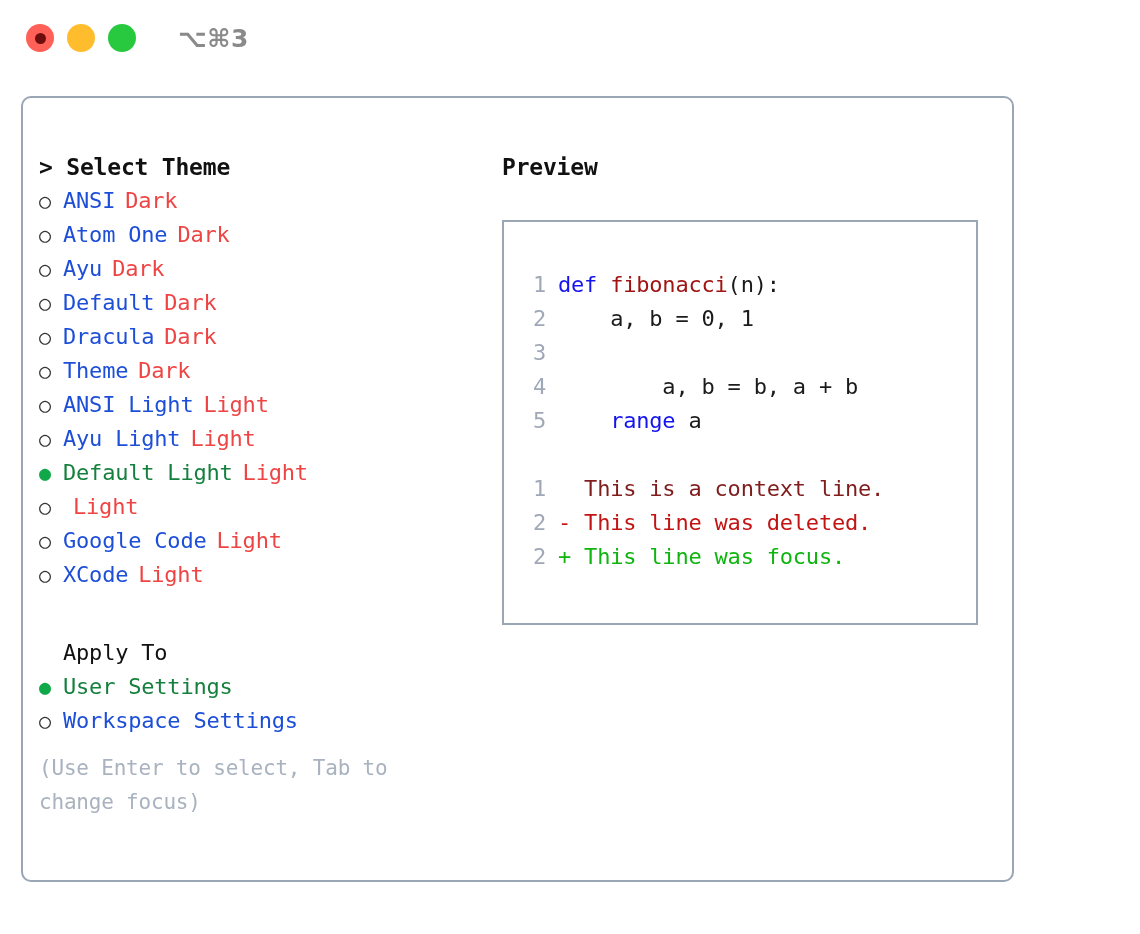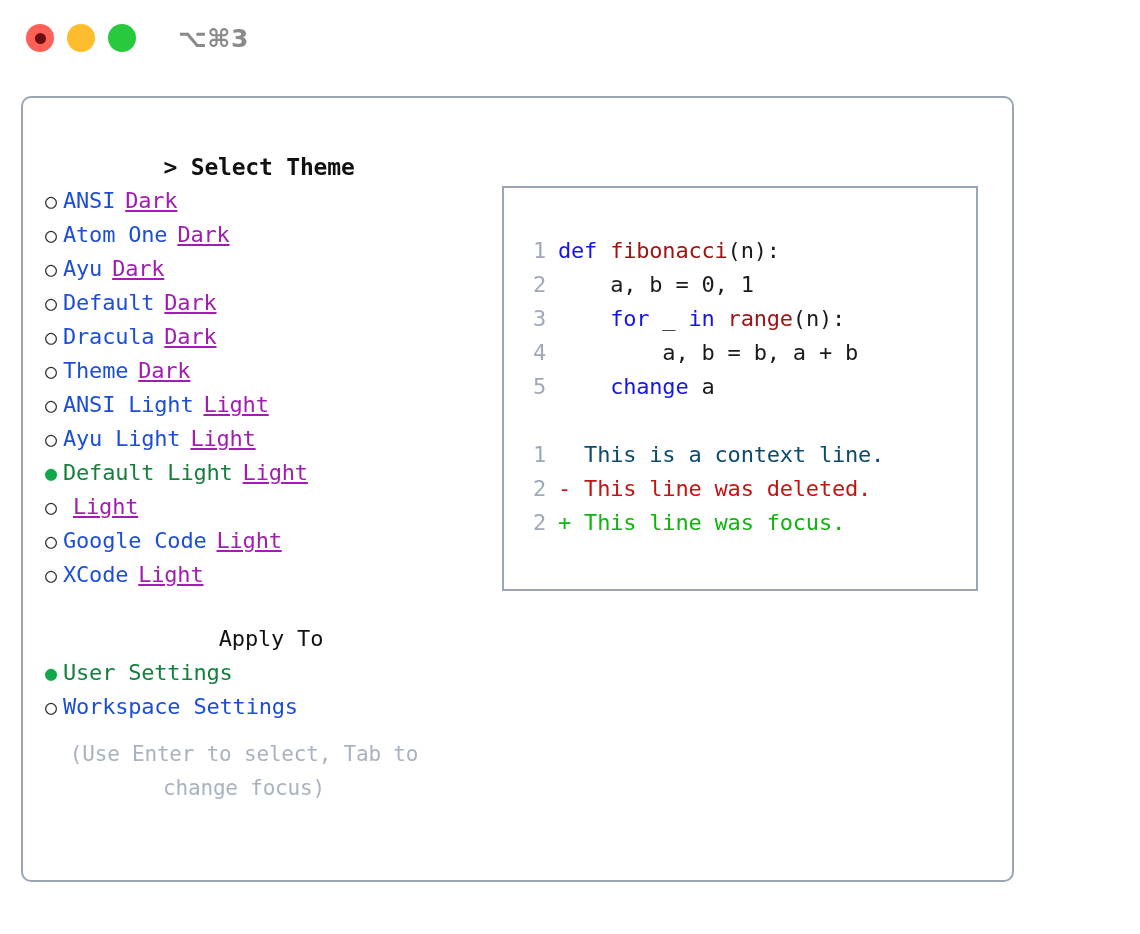--- a/index.html
+++ b/index.html
@@ -81,21 +81,20 @@
     width: 100%;
     height: 100%;
   }
 
   
   #left-col {
     position: absolute;
     left: 16px;
     top: 52px;
     width: 440px;
-    text-align: center;
   }
 
   .list-header {
     font-size: 23px;
     font-weight: 700;
     color: #111111;
     line-height: 34px;
     white-space: pre;
     letter-spacing: -0.2px;
   }
@@ -110,23 +109,23 @@
   }
   .bullet {
     width: 24px;
     flex: 0 0 24px;
     color: #333333;
     font-size: 20px;
   }
   .bullet.sel { color: #11a849; }
   .theme-name { color: #1d4ed8; }
   .theme-row.selected .theme-name { color: #15803d; }
-  .theme-kind { color: #a21caf; margin-left: 10px; text-decoration: underline; }
-
-  #apply-block { margin-top: 30px; }
+  .theme-kind { color: #ef4444; margin-left: 10px; }
+
+  #apply-block { margin-top: 44px; }
   .apply-header {
     font-size: 22px;
     color: #111111;
     line-height: 34px;
     white-space: pre;
     padding-left: 24px;
     letter-spacing: -0.2px;
   }
 
   #hint {
@@ -179,21 +178,21 @@
     color: #a0a8b8;
     margin-right: 12px;
   }
   .code-text { color: #1b1b1b; }
 
   .tok-kw   { color: #1414ee; margin-top: 26px; }
   .tok-fn   { color: #a11414; text-align: center; }
   .tok-pl   { color: #1b1b1b; }
 
   .diff-gap { height: 34px; }
-  .diff-ctx { color: #0c4a6e; }
+  .diff-ctx { color: #7f1d1d; }
   .diff-del { color: #c31414; }
   .diff-add { color: #0fb50f; }
 </style>
 </head>
 <body>
 
 <div id="window">
 
   <div id="titlebar">
     <div class="dot red">
@@ -231,28 +230,29 @@
           <div id="apply-rows">
               <div class="theme-row selected"><span class="bullet sel">●</span><span class="theme-name">User Settings</span></div>
               <div class="theme-row"><span class="bullet">○</span><span class="theme-name">Workspace Settings</span></div>
             </div>
         </div>
 
         <div id="hint">(Use Enter to select, Tab to change focus)</div>
       </div>
 
       <div id="right-col">
+        <div id="preview-title">Preview</div>
 
         <div id="code-box">
           <div id="code-lines">
               <div class="code-line"><span class="lineno">1</span><span class="code-text"><span class="tok-kw">def </span><span class="tok-fn">fibonacci</span><span class="tok-pl">(n):</span></span></div>
               <div class="code-line"><span class="lineno">2</span><span class="code-text"><span class="tok-pl">    a, b = 0, 1</span></span></div>
-              <div class="code-line"><span class="lineno">3</span><span class="code-text"><span class="tok-pl">    </span><span class="tok-kw">for</span><span class="tok-pl"> _ </span><span class="tok-kw">in</span><span class="tok-pl"> </span><span class="tok-fn">range</span><span class="tok-pl">(n):</span></span></div>
+              <div class="code-line"><span class="lineno">3</span></div>
               <div class="code-line"><span class="lineno">4</span><span class="code-text"><span class="tok-pl">        a, b = b, a + b</span></span></div>
-              <div class="code-line"><span class="lineno">5</span><span class="code-text"><span class="tok-pl">    </span><span class="tok-kw">change</span><span class="tok-pl"> a</span></span></div>
+              <div class="code-line"><span class="lineno">5</span><span class="code-text"><span class="tok-pl">    </span><span class="tok-kw">range</span><span class="tok-pl"> a</span></span></div>
             </div>
           <div class="diff-gap"></div>
           <div id="diff-lines">
               <div class="code-line"><span class="lineno">1</span><span class="diff-ctx"> </span><span class="diff-ctx"> This is a context line.</span></div>
               <div class="code-line"><span class="lineno">2</span><span class="diff-del">-</span><span class="diff-del"> This line was deleted.</span></div>
               <div class="code-line"><span class="lineno">2</span><span class="diff-add">+</span><span class="diff-add"> This line was focus.</span></div>
             </div>
         </div>
       </div>
 

